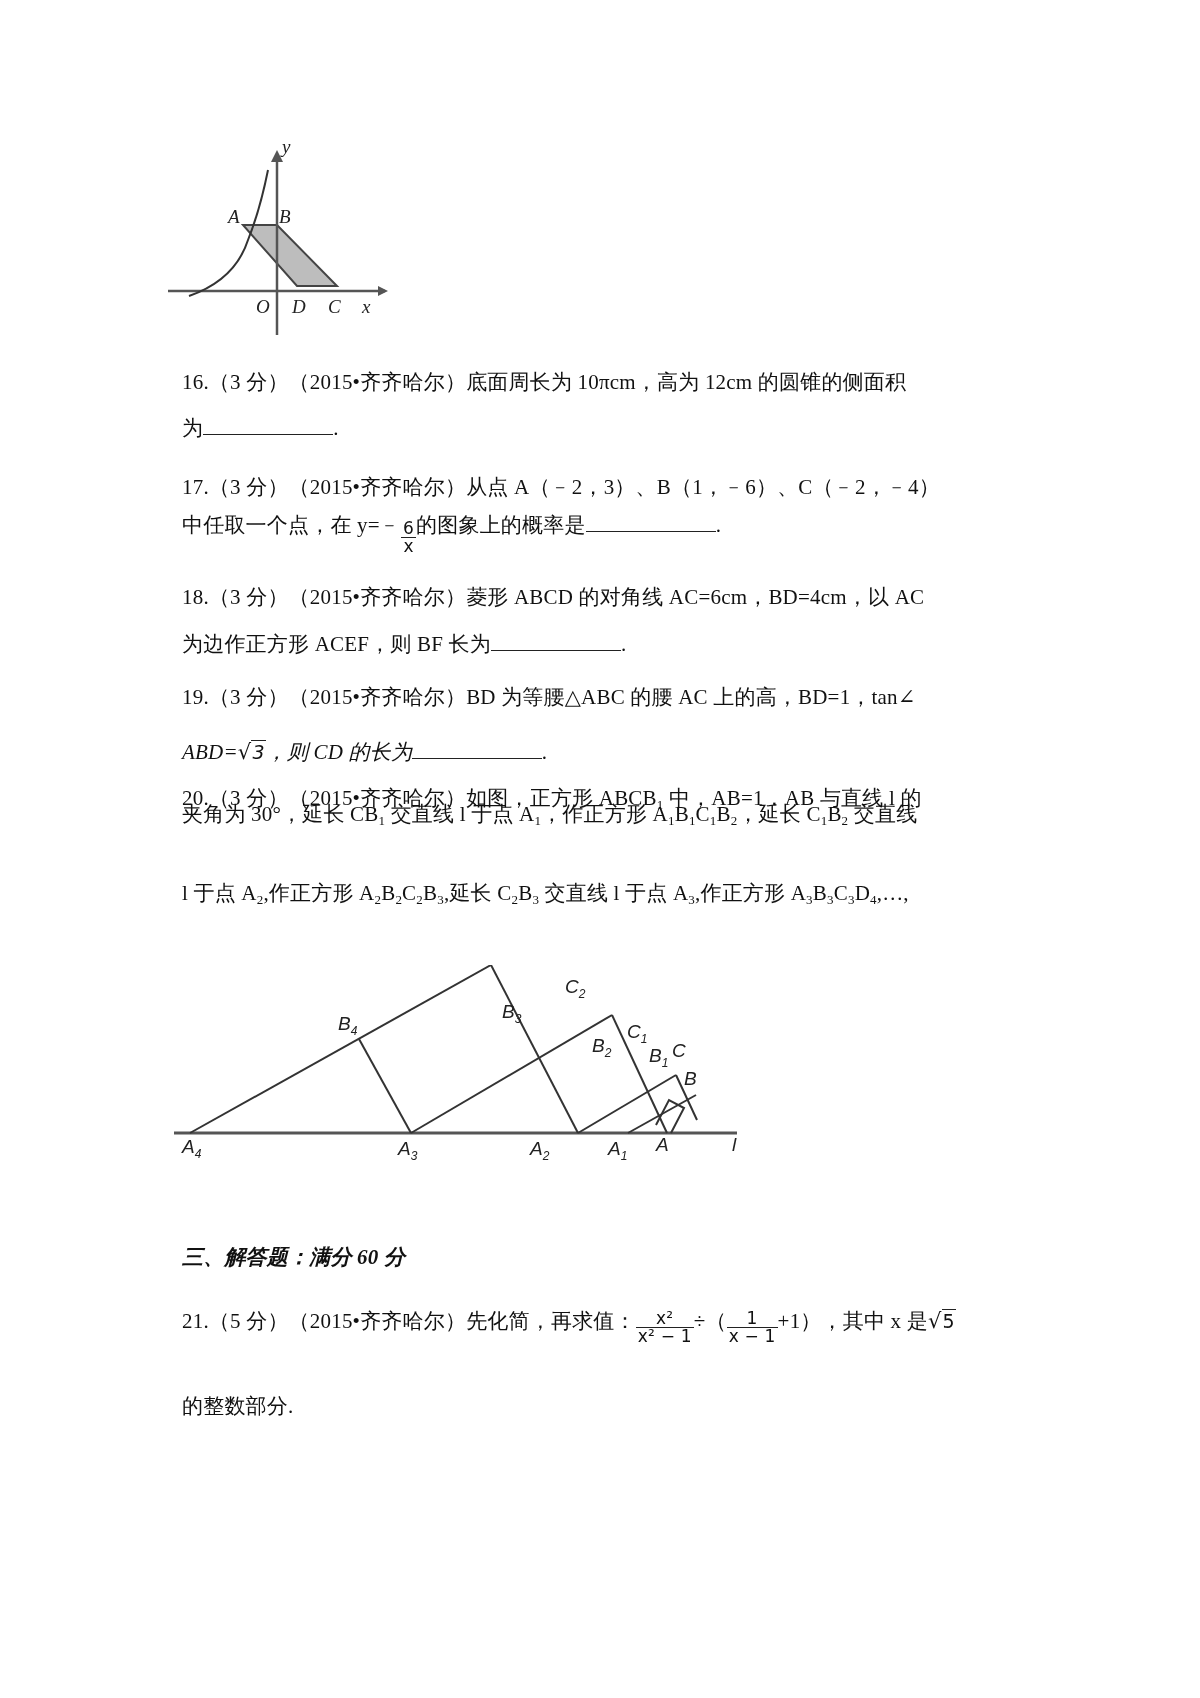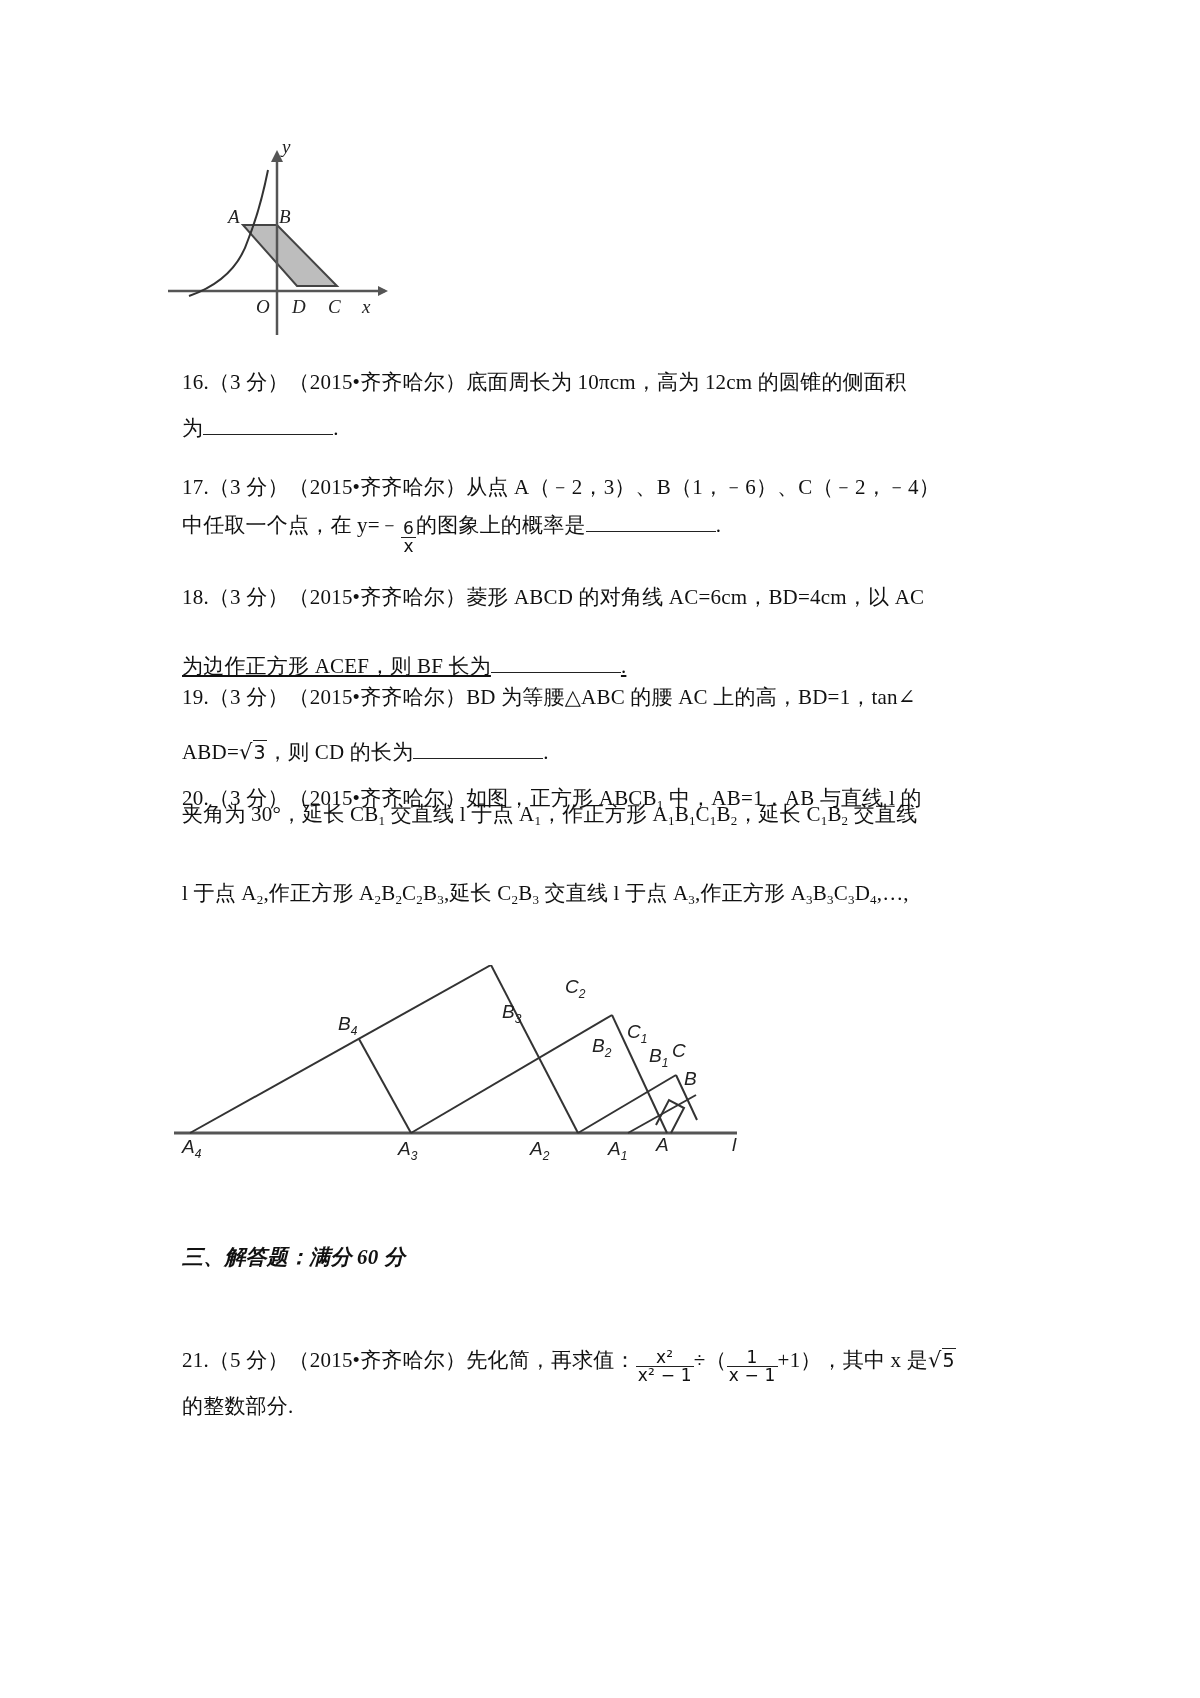--- a/index.html
+++ b/index.html
@@ -45,26 +45,26 @@
   <div class="line" style="top:414px;">
     <span>为</span><span class="blank"></span><span>.</span>
   </div>
 
   <div class="line" style="top:473px;">17.（3 分）（2015•齐齐哈尔）从点 A（﹣2，3）、B（1，﹣6）、C（﹣2，﹣4）</div>
   <div class="line" style="top:510px;">
     <span>中任取一个点，在 y=﹣</span><span class="frac" style="top:10px;"><span class="num">6</span><span class="den">x</span></span><span>的图象上的概率是</span><span class="blank"></span><span>.</span>
   </div>
 
   <div class="line" style="top:583px;">18.（3 分）（2015•齐齐哈尔）菱形 ABCD 的对角线 AC=6cm，BD=4cm，以 AC</div>
-  <div class="line" style="top:652px;text-decoration:underline;">
+  <div class="line" style="top:630px;">
     <span>为边作正方形 ACEF，则 BF 长为</span><span class="blank"></span><span>.</span>
   </div>
 
   <div class="line" style="top:683px;">19.（3 分）（2015•齐齐哈尔）BD 为等腰△ABC 的腰 AC 上的高，BD=1，tan∠</div>
-  <div class="line" style="top:738px;">
+  <div class="line" style="top:738px;font-style:italic;">
     <span>ABD=</span><span class="sqrt">√<span class="rad">3</span></span><span>，则 CD 的长为</span><span class="blank"></span><span>.</span>
   </div>
 
   <div class="line" style="top:784px;">
     <span>20.（3 分）（2015•齐齐哈尔）如图，正方形 ABCB</span><sub>1</sub><span> 中，AB=1．AB 与直线 l 的</span>
   </div>
   <div class="line" style="top:800px;" id="q20l2"><span>夹角为 30°，延长 CB</span><sub>1</sub><span> 交直线 l 于点 A</span><sub>1</sub><span>，作正方形 A</span><sub>1</sub><span>B</span><sub>1</sub><span>C</span><sub>1</sub><span>B</span><sub>2</sub><span>，延长 C</span><sub>1</sub><span>B</span><sub>2</sub><span> 交直线</span></div>
   <div class="line" style="top:879px;" id="q20l3"><span>l 于点 A</span><sub>2</sub><span>,作正方形 A</span><sub>2</sub><span>B</span><sub>2</sub><span>C</span><sub>2</sub><span>B</span><sub>3</sub><span>,延长 C</span><sub>2</sub><span>B</span><sub>3</sub><span> 交直线 l 于点 A</span><sub>3</sub><span>,作正方形 A</span><sub>3</sub><span>B</span><sub>3</sub><span>C</span><sub>3</sub><span>D</span><sub>4</sub><span>,…,</span></div>
 
   <svg style="left:160px;top:965px;" width="640" height="175" viewBox="0 0 640 175">
@@ -94,18 +94,18 @@
     <text class="lbl" x="22" y="20" id="l-A4"><tspan>A</tspan><tspan class="lbls" dy="5">4</tspan></text>
     <text class="lbl" x="238" y="22" id="l-A3"><tspan>A</tspan><tspan class="lbls" dy="5">3</tspan></text>
     <text class="lbl" x="370" y="22" id="l-A2"><tspan>A</tspan><tspan class="lbls" dy="5">2</tspan></text>
     <text class="lbl" x="448" y="22" id="l-A1"><tspan>A</tspan><tspan class="lbls" dy="5">1</tspan></text>
     <text class="lbl" x="496" y="18" id="l-A"><tspan>A</tspan></text>
     <text class="lbl" x="572" y="18" id="l-l"><tspan>l</tspan></text>
   </svg>
 
   <div class="line section-title" style="top:1243px;">三、解答题：满分 60 分</div>
 
-  <div class="line" style="top:1345px;">
+  <div class="line" style="top:1306px;">
     <span>21.（5 分）（2015•齐齐哈尔）先化简，再求值：</span><span class="frac" style="top:4px;"><span class="num">x²</span><span class="den">x² − 1</span></span><span>÷（</span><span class="frac" style="top:4px;"><span class="num">1</span><span class="den">x − 1</span></span><span>+1），其中 x 是</span><span class="sqrt">√<span class="rad">5</span></span>
   </div>
   <div class="line" style="top:1392px;text-align:right;">的整数部分.</div>
 
 </div>
 
 </body></html>

